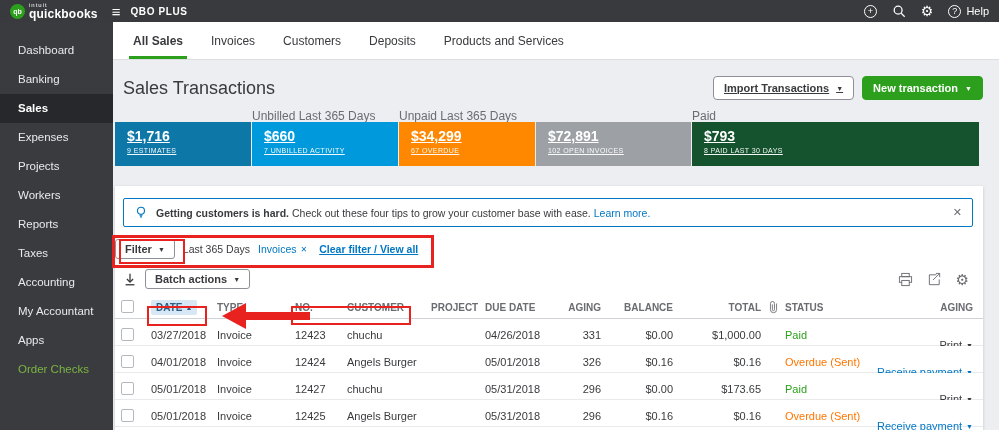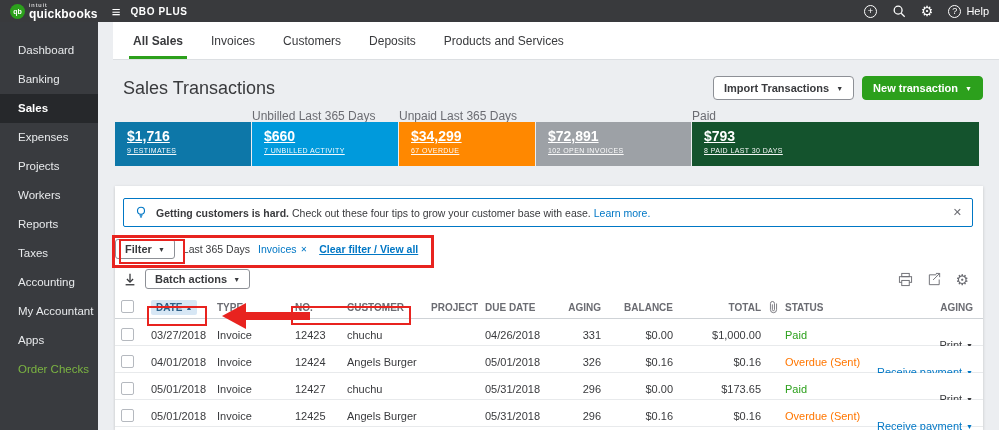--- a/index.html
+++ b/index.html
@@ -18,41 +18,41 @@
   .hamburger { margin-left:14px; font-size:15px; line-height:1; cursor:pointer; }
   .company { margin-left:10px; font-size:10px; font-weight:bold; letter-spacing:.6px; }
   .topbar-right { margin-left:auto; display:flex; align-items:center; gap:15px; }
   .circle-ic { width:13px; height:13px; border:1.3px solid #fff; border-radius:50%;
     display:flex; align-items:center; justify-content:center; font-size:9px; line-height:1; cursor:pointer; }
   .gear-glyph { font-size:14px; line-height:1; cursor:pointer; }
   .help-wrap { display:flex; align-items:center; gap:5px; cursor:pointer; }
   .help-label { font-size:11px; }
 
   
-  .sidebar { position:absolute; left:0; top:22px; bottom:0; width:98px; background:#393b3f;
+  .sidebar { position:absolute; left:0; top:22px; bottom:0; width:113px; background:#393b3f;
     padding-top:14px; z-index:4; }
   .sitem { color:#e8eaec; font-size:11.5px; line-height:29px; padding-left:18px; cursor:pointer; white-space:nowrap; }
   .sitem.active { background:#26282b; font-weight:bold; color:#fff; }
   .sitem.accent { color:#7bb442; }
 
   
   .main { position:absolute; left:113px; top:22px; right:0; bottom:0; background:#eceef1;
     display:flex; flex-direction:column; overflow:hidden; }
   .tabsrow { background:#fff; border-bottom:1px solid #dcdfe2; display:flex; height:38px;
     padding-left:6px; flex-shrink:0; }
   .tab { padding:0 14px; line-height:38px; font-size:12px; color:#393a3d; position:relative; cursor:pointer; }
   .tab.active { font-weight:bold; }
   .tab.active::after { content:""; position:absolute; left:10px; right:10px; bottom:0; height:3px; background:#2ca01c; }
 
   .titlebar { display:flex; align-items:center; padding:16px 16px 4px 10px; flex-shrink:0; }
   .page-title { font-size:18px; font-weight:400; color:#393a3d; }
   .title-buttons { margin-left:auto; display:flex; gap:8px; }
   .btn { display:inline-flex; align-items:center; gap:7px; border-radius:4px; font-size:11px;
     font-weight:bold; padding:5px 10px; cursor:pointer; white-space:nowrap; }
-  .btn-outline { background:#fff; border:1px solid #8d9096; color:#393a3d; }
+  .btn-outline { background:#fff; border:1px solid #8d9096; color:#393a3d;text-decoration:underline; }
   .btn-green { background:#2ca01c; border:1px solid #2ca01c; color:#fff; }
   .car { font-size:7px; line-height:1; }
 
   
   .moneywrap { position:relative; height:60px; margin-top:4px; flex-shrink:0; }
   .mlabel { position:absolute; top:1px; font-size:12px; color:#6b6c72; }
   .moneyrow { position:absolute; top:14px; left:2px; display:flex; gap:1px; }
   .mcard { height:44px; color:#fff; padding:6px 0 0 12px; cursor:pointer; overflow:hidden;text-decoration:underline; }
   .mcard .amt { font-size:14px; font-weight:bold; }
   .mcard .cap { font-size:7px; letter-spacing:.4px; margin-top:3px; opacity:.95; }

